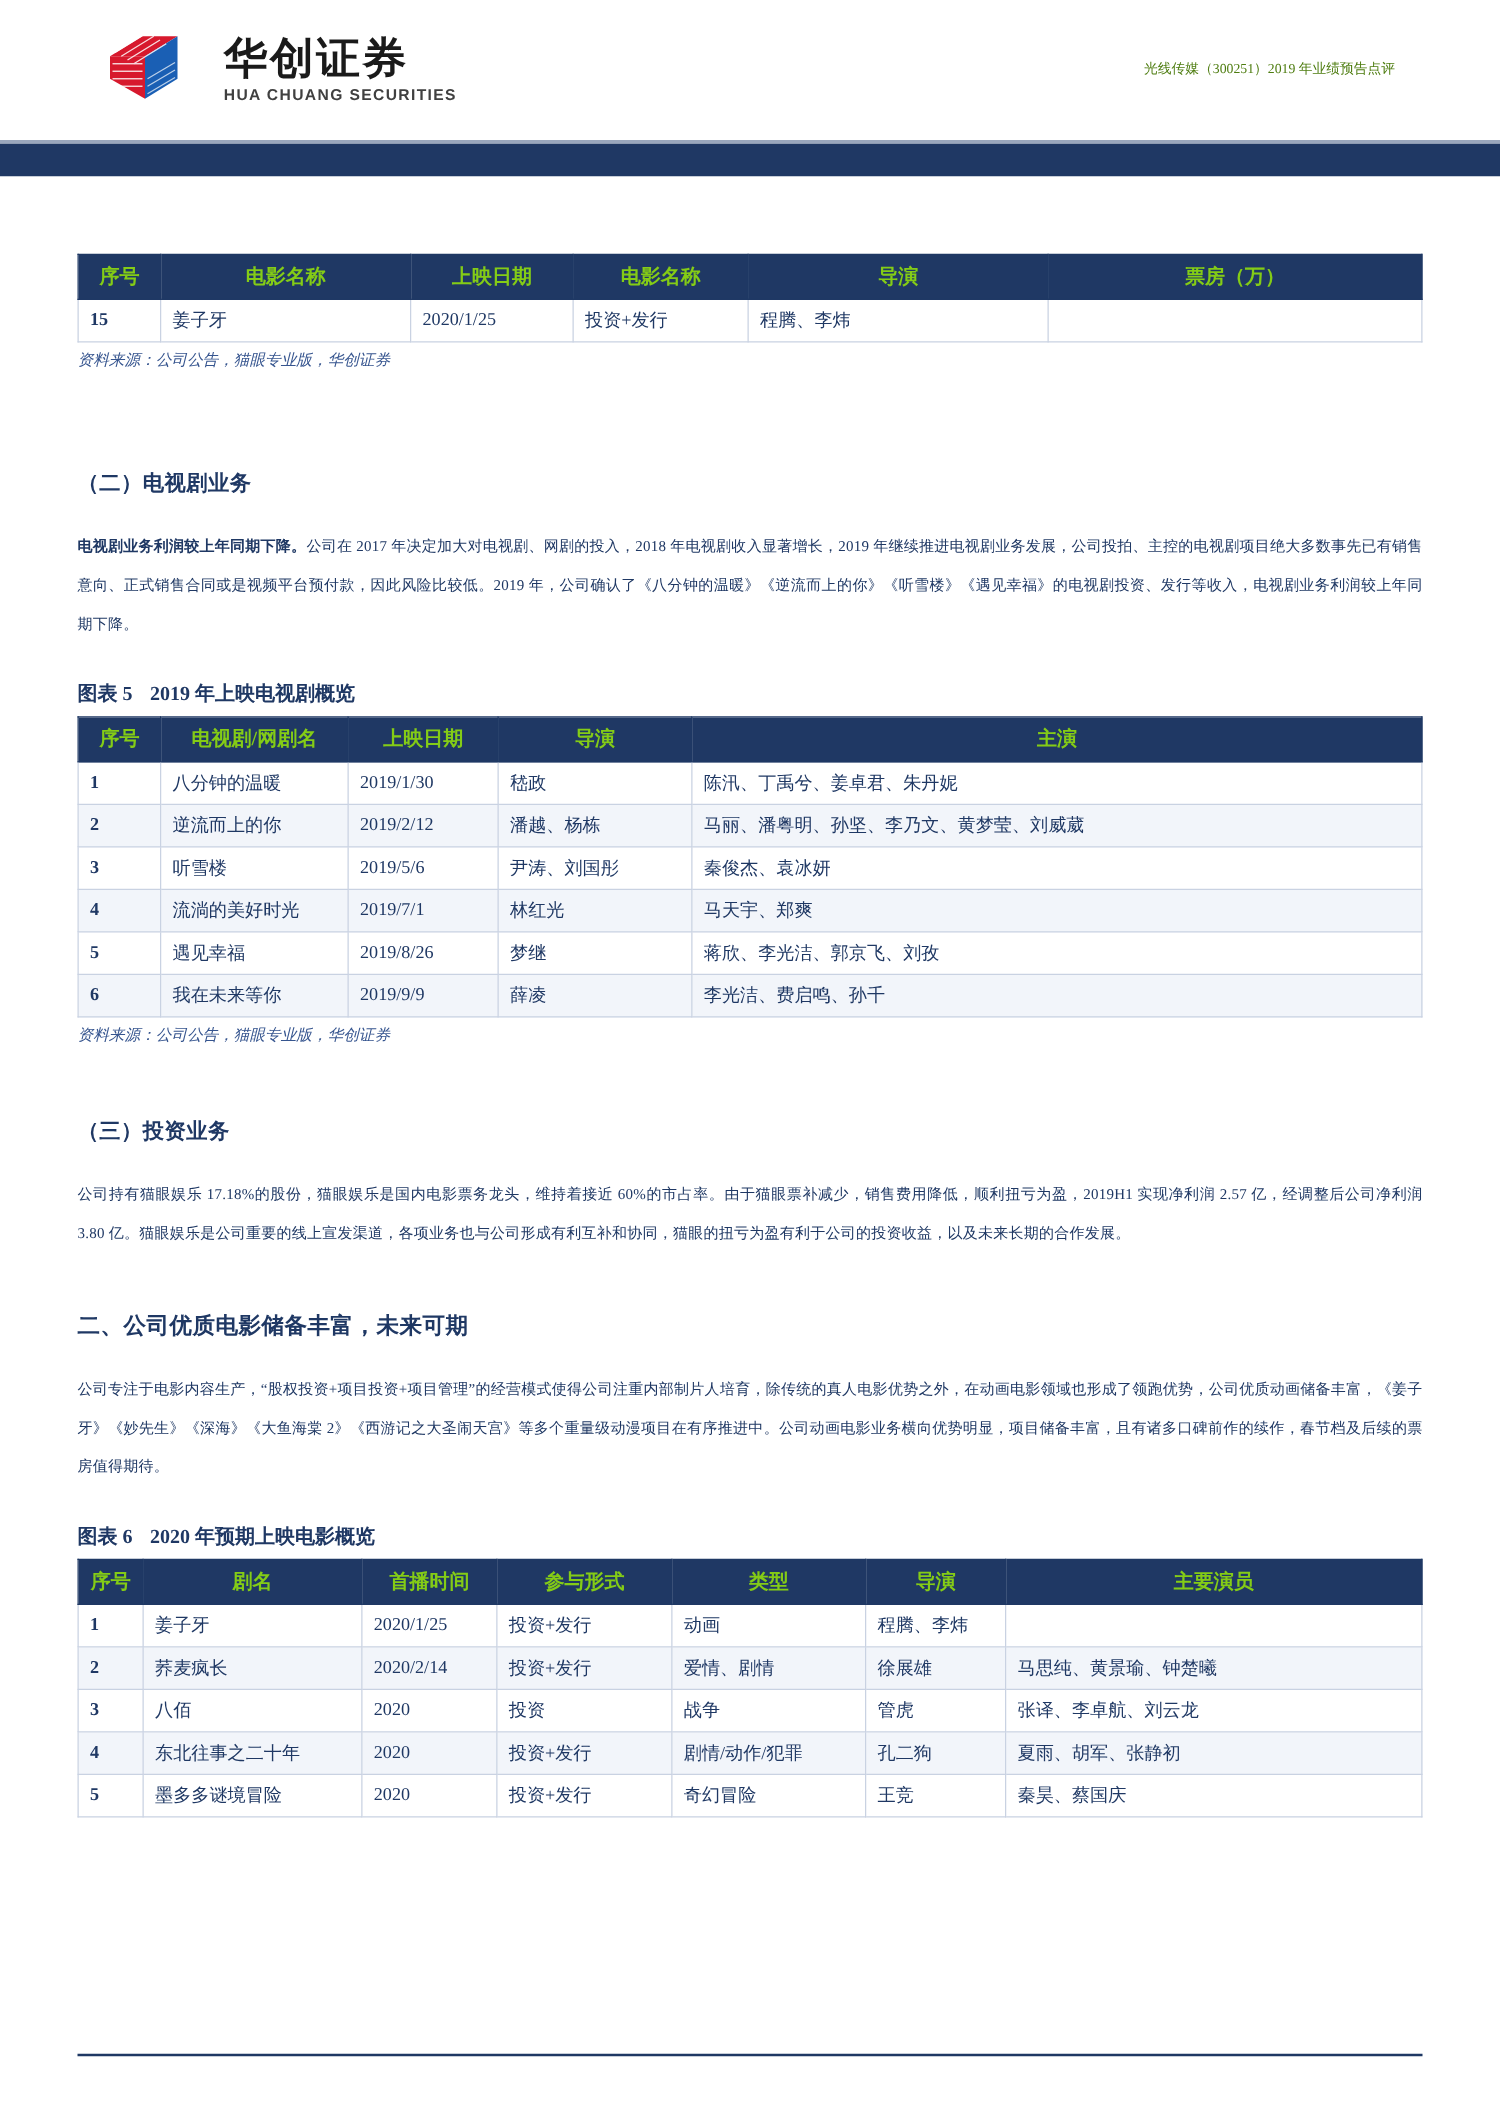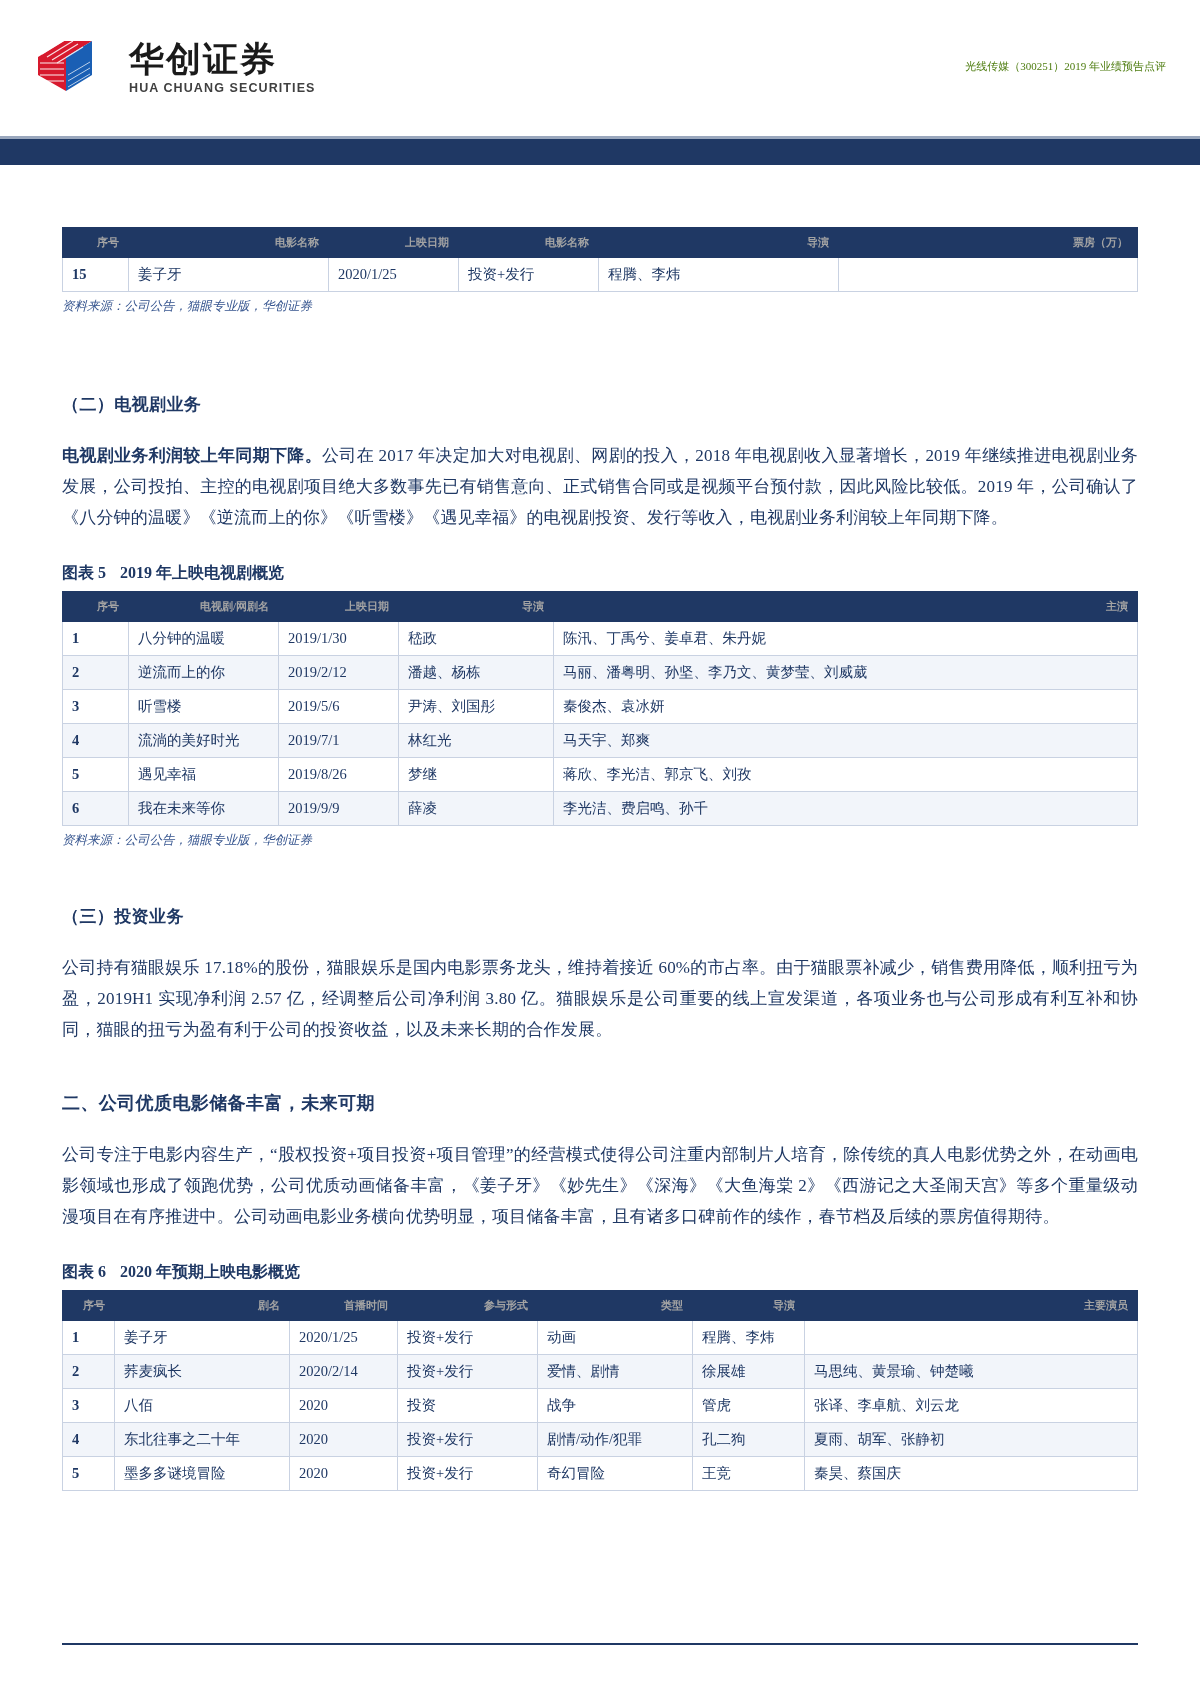--- a/index.html
+++ b/index.html
@@ -10,22 +10,22 @@
     background: #ffffff;
     font-family: "Liberation Serif", "DejaVu Serif", serif;
     color: #1f3864;
     position: relative;
     overflow: hidden;
   }
 
   
   .page-header {
     position: relative;
-    height: 136px;
-    padding: 0 34px;
+    height: 112px;
+    padding: 0 84px;
     display: flex;
     align-items: center;
     justify-content: space-between;
   }
   .logo-block { display: flex; align-items: center; gap: 11px; }
   .logo-mark { width: 84px; height: 62px; display: block; }
   .logo-text-wrap { display: flex; flex-direction: column; justify-content: center; }
   .logo-cn {
     font-family: "Liberation Sans", "DejaVu Sans", sans-serif;
     font-size: 35px;
@@ -58,21 +58,21 @@
     height: 26px;
     background: #1f3864;
   }
 
   
   .content {
     padding: 0 62px;
   }
 
   p.body-text {
-    font-size: 17px;
+    font-size: 12px;
     line-height: 31px;
     margin: 0;
     text-align: justify;
     color: #1f3864;
     letter-spacing: 0.2px;
   }
   .strong-lead { font-weight: bold; }
 
   h3.sub-heading {
     font-size: 17px;
@@ -104,27 +104,27 @@
 
   
   table.rpt {
     border-collapse: collapse;
     width: 100%;
     font-size: 14.5px;
     color: #1f3864;
   }
   table.rpt thead th {
     background: #1f3864;
-    color: #a3a3a3;
-    font-weight: bold;
-    text-align: right;
+    color: #84cc16;
+    font-weight: bold;
+    text-align: center;
     padding: 7px 9px;
     border: 1px solid #1f3864;
     white-space: nowrap;
-    font-size: 11px;
+    font-size: 16px;
   }
   table.rpt tbody td {
     padding: 7px 9px;
     border: 1px solid #c9d2e2;
     background: #ffffff;
     vertical-align: middle;
     height: 30px;
   }
   table.rpt tbody td.idx { font-weight: bold; }
   table.rpt.striped tbody tr:nth-child(even) td { background: #f2f5fa; }

